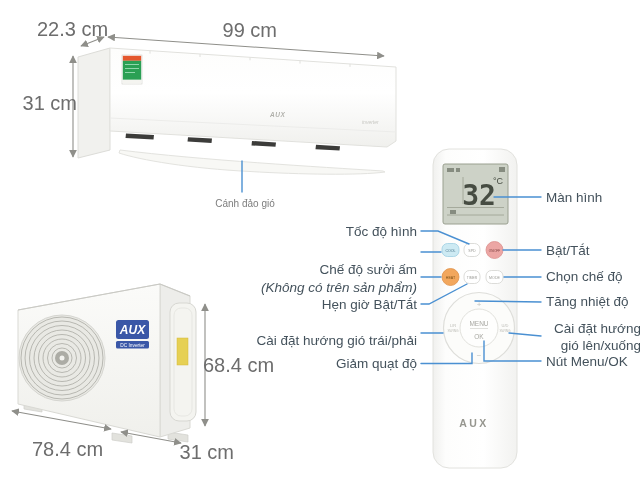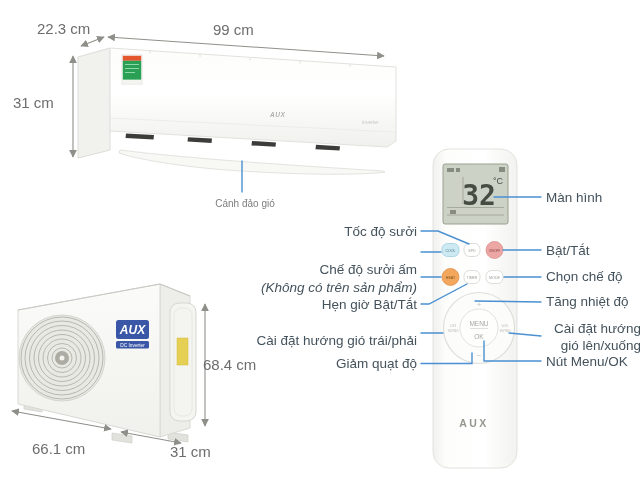--- a/index.html
+++ b/index.html
@@ -1,19 +1,19 @@
 <!DOCTYPE html>
 <html><head>
 <meta charset="utf-8">
 <style>
   html,body{margin:0;padding:0;background:#fff;}
   #page{position:relative;width:640px;height:480px;background:#fff;overflow:hidden;
         font-family:"Liberation Sans",sans-serif;}
   svg{position:absolute;left:0;top:0;}
-  .dim{position:absolute;font-size:15px;color:#6d6d6d;text-align:left;line-height:16px;white-space:nowrap;}
+  .dim{position:absolute;font-size:20px;color:#6d6d6d;text-align:right;line-height:16px;white-space:nowrap;}
   .flap-label{position:absolute;font-size:10px;color:#7d7d7d;text-align:center;}
   .rlab{position:absolute;font-size:13.5px;color:#44525c;line-height:15px;}
   .rlab-left{width:300px;text-align:right;}
   .rlab-right{width:104px;text-align:left;}
   .two-line{line-height:17.5px;}
   .two-line-r{line-height:17px;width:95px;}
   .svg-text{font-family:"Liberation Sans",sans-serif;}
   .lcd-digits{font-family:"DejaVu Sans Mono",monospace;font-weight:bold;}
 </style>
 </head>
@@ -191,26 +191,26 @@
     <line x1="504" y1="277" x2="541" y2="277"></line>
     <line x1="475" y1="301" x2="541" y2="302"></line>
     <line x1="509" y1="333" x2="541" y2="336"></line>
     <polyline points="484,341 484,361 541,361"></polyline>
   </g>
 </svg>
 
 <div class="dim" style="left:37px;top:21px;width:64px;">22.3 cm</div>
 <div class="dim" style="left:213px;top:22px;width:64px;">99 cm</div>
 <div class="dim" style="left:13px;top:95px;width:64px;">31 cm</div>
-<div class="dim" style="left:32px;top:441px;width:64px;">66.1 cm</div>
+<div class="dim" style="left:32px;top:441px;width:64px;">78.4 cm</div>
 <div class="dim" style="left:170px;top:444px;width:64px;">31 cm</div>
 <div class="dim" style="left:203px;top:357px;width:64px;">68.4 cm</div>
 <div class="flap-label" style="left:185px;top:198px;width:120px;">Cánh đảo gió</div>
 
-<div class="rlab rlab-left" style="left:117px;top:224px;">Tốc độ sưởi</div>
+<div class="rlab rlab-left" style="left:117px;top:224px;">Tốc độ hình</div>
 <div class="rlab rlab-left two-line" style="left:117px;top:261px;">
   <span style="display:block;">Chế độ sưởi ấm</span>
   <span style="display:block;font-style:italic;">(Không có trên sản phẩm)</span>
 </div>
 <div class="rlab rlab-left" style="left:117px;top:297px;">Hẹn giờ Bật/Tắt</div>
 <div class="rlab rlab-left" style="left:117px;top:325px;margin-top:8px;">Cài đặt hướng gió trái/phải</div>
 <div class="rlab rlab-left" style="left:117px;top:356px;">Giảm quạt độ</div>
 
 <div class="rlab rlab-right" style="left:546px;top:190px;">Màn hình</div>
 <div class="rlab rlab-right" style="left:546px;top:243px;">Bật/Tắt</div>

